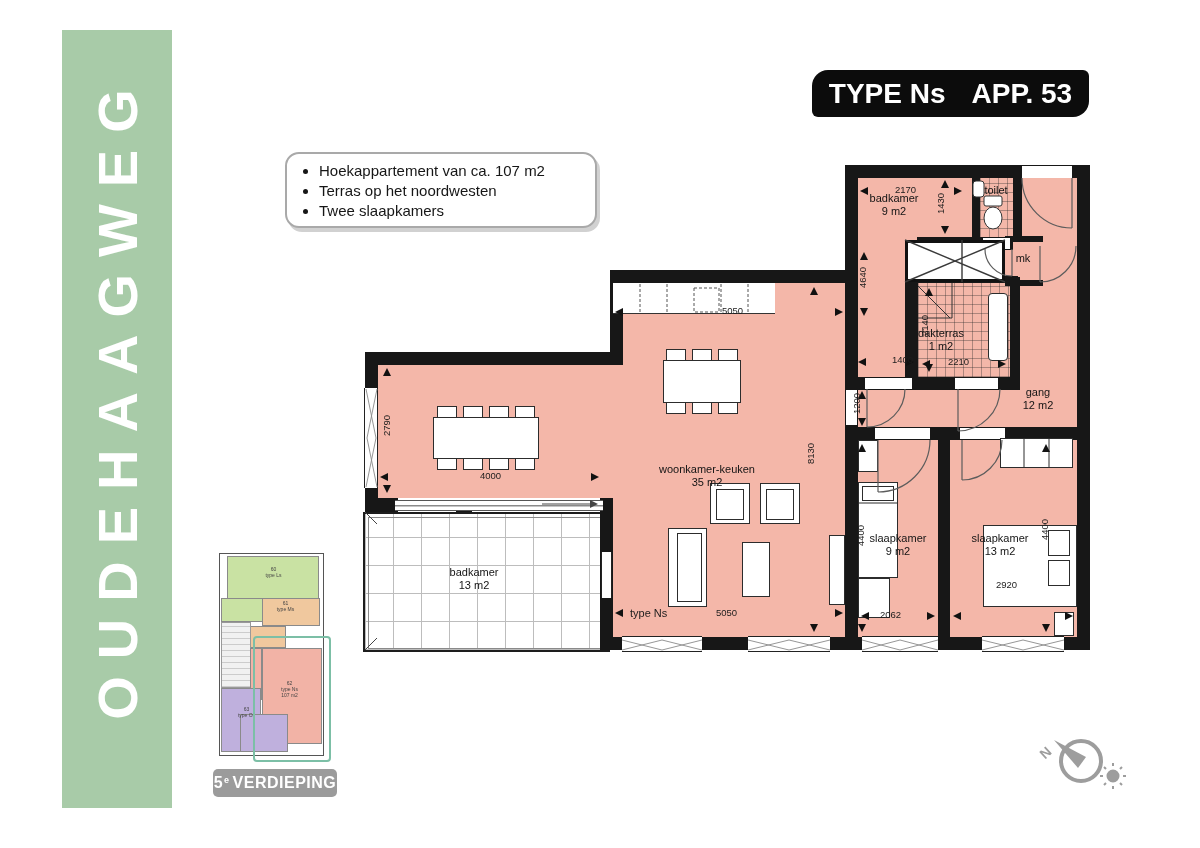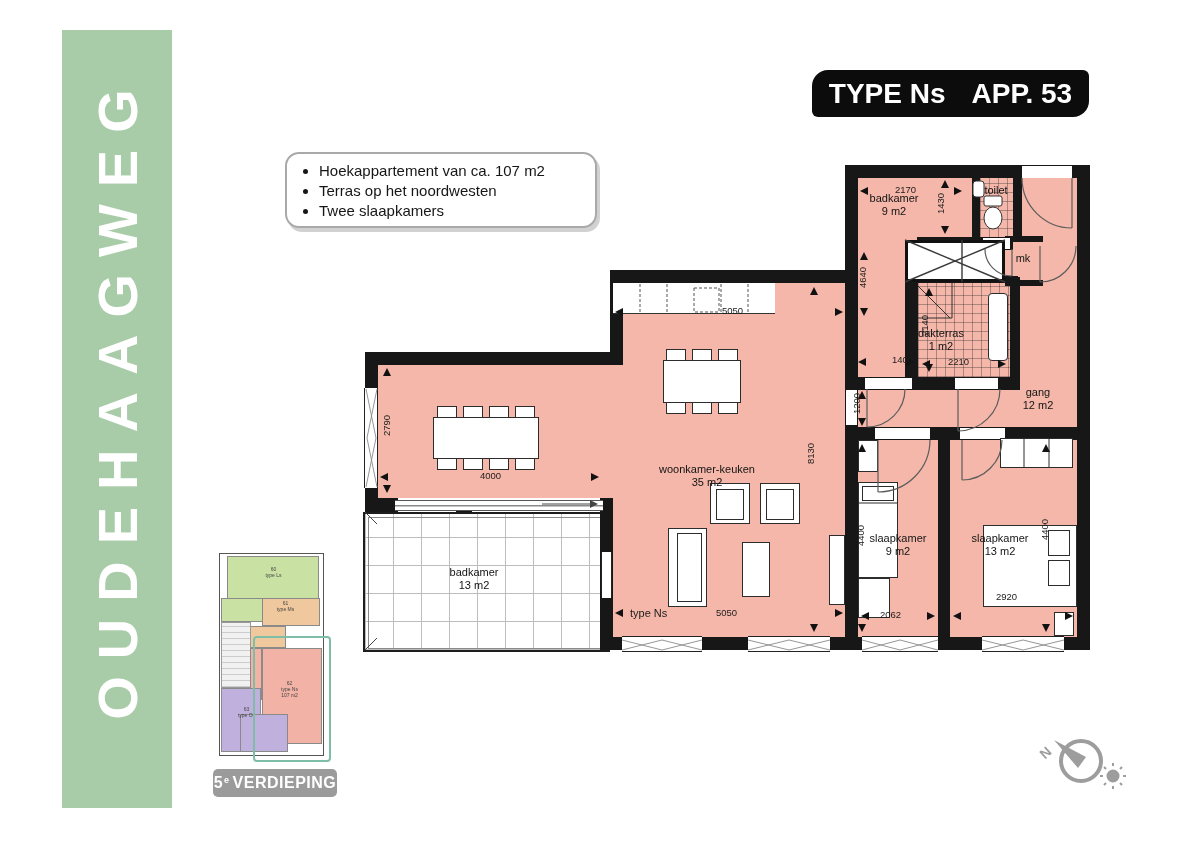--- a/index.html
+++ b/index.html
@@ -223,21 +223,21 @@
     <span class="dim v" style="left:914px;top:320px">2140</span>
     <span class="dim" style="left:948px;top:356px">2210</span>
     <span class="dim" style="left:892px;top:354px">1400</span>
     <span class="dim v" style="left:846px;top:398px">1200</span>
     <span class="dim" style="left:722px;top:305px">5050</span>
     <span class="dim v" style="left:800px;top:448px">8130</span>
     <span class="dim v" style="left:376px;top:420px">2790</span>
     <span class="dim" style="left:480px;top:470px">4000</span>
     <span class="dim" style="left:716px;top:607px">5050</span>
     <span class="dim" style="left:880px;top:609px">2062</span>
-    <span class="dim" style="left:996px;top:591px">2920</span>
+    <span class="dim" style="left:996px;top:579px">2920</span>
     <span class="dim v" style="left:850px;top:530px">4400</span>
     <span class="dim v" style="left:1034px;top:524px">4400</span>
     <span class="dim" style="left:630px;top:607px;font-size:11px">type Ns</span>
 
     <div class="room-label" style="left:862px;top:192px;width:64px">
       <div>badkamer</div>
         <div>9 m2</div>
     </div>
     <div class="room-label s" style="left:977px;top:184px;width:38px;font-size:11px">
       <div>toilet</div>

